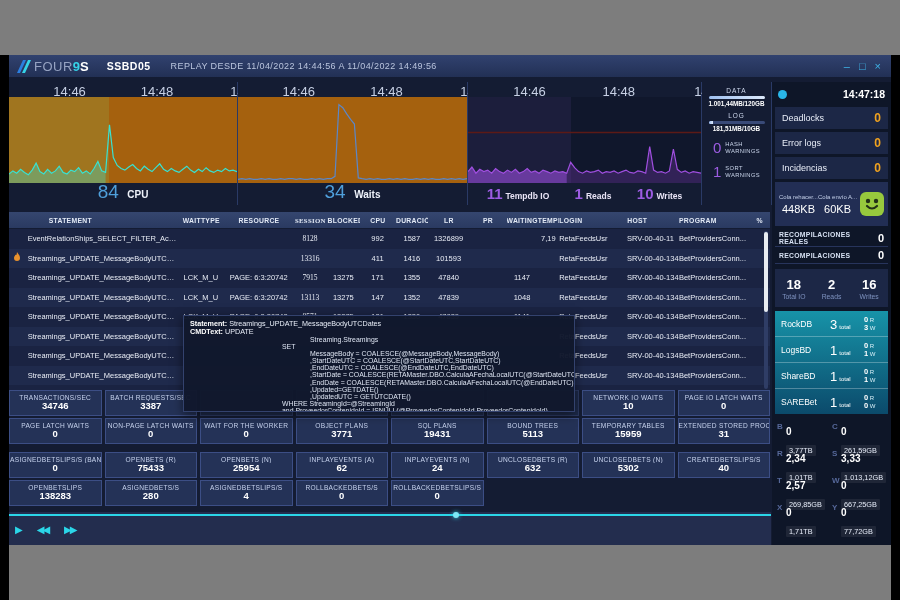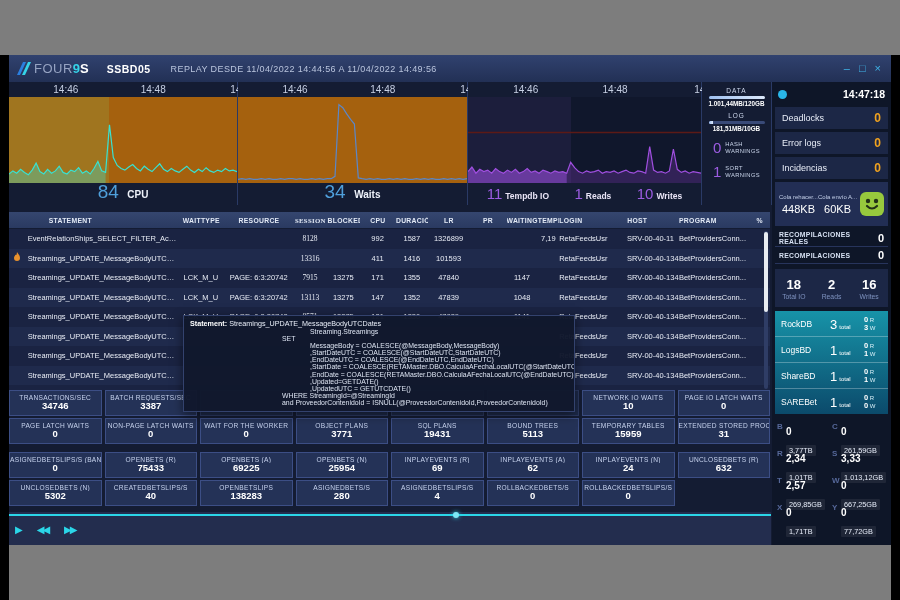--- a/index.html
+++ b/index.html
@@ -2,42 +2,42 @@
 <html><head>
 <meta charset="utf-8">
 <style>
   html,body{margin:0;padding:0;}
   body{width:900px;height:600px;background:#7d7d7d;font-family:"Liberation Sans","DejaVu Sans",sans-serif;position:relative;overflow:hidden;}
   .sideblack{position:absolute;top:55px;bottom:0;width:9px;background:#000;}
   #side-l{left:0;} #side-r{right:0;}
   #win{position:absolute;left:9px;top:55px;width:882px;height:490px;background:#141c33;overflow:hidden;}
 
   
-  #titlebar{position:absolute;left:0;top:0;width:882px;height:27px;background:linear-gradient(180deg,#31426f,#223055);display:flex;align-items:center;}
+  #titlebar{position:absolute;left:0;top:0;width:882px;height:22px;background:linear-gradient(180deg,#31426f,#223055);display:flex;align-items:center;}
   .logo{display:flex;align-items:center;margin-left:8px;}
   .logo svg{margin-right:3px;}
   .logo .f{color:#96a3c2;font-weight:300;font-size:13px;letter-spacing:.5px;}
   .logo .n{color:#35d3e8;font-weight:bold;font-size:13px;}
   .logo .s{color:#fff;font-weight:bold;font-size:13px;}
   .srv{color:#fff;font-weight:bold;font-size:10.5px;margin-left:18px;letter-spacing:.5px;}
   .replay{color:#b9c4dd;font-size:9px;margin-left:20px;letter-spacing:.4px;}
   .wctl{margin-left:auto;margin-right:10px;display:flex;gap:9px;}
   .wctl span{color:#3fb4e8;font-size:11px;line-height:11px;cursor:default;}
 
   
   .chart{position:absolute;top:27px;height:123px;background:#141c33;border-right:1px solid #2a3a66;}
   #chart-0{left:0;width:228px;} #chart-1{left:229px;width:229px;} #chart-2{left:459px;width:233px;}
-  .ticks{position:absolute;top:2px;left:4px;right:0;height:12px;font-size:10px;color:#c7d0e4;}
+  .ticks{position:absolute;top:2px;left:4px;right:0;height:12px;font-size:13px;color:#c7d0e4;}
   .ticks .t1{position:absolute;left:18%;} .ticks .t2{position:absolute;left:57%;} .ticks .tp{position:absolute;left:97%;}
   .plot{position:absolute;top:15px;left:0;}
   .cap{position:absolute;bottom:2px;left:0;right:0;text-align:center;}
   .cap .big{font-size:19px;font-weight:300;}
   .cap .lab{font-size:10px;color:#eef2fa;font-weight:bold;margin-left:4px;}
   .cap3{display:flex;justify-content:space-around;align-items:baseline;padding:0 6px;}
-  .cap3 .m .big{font-size:15px;font-weight:400;}
+  .cap3 .m .big{font-size:15px;font-weight:700;}
   .cap3 .m .lab{font-size:8.5px;color:#e9e4f6;font-weight:bold;margin-left:3px;}
 
   
   #mini{position:absolute;left:693px;top:27px;width:69px;height:123px;background:#141c33;border-right:1px solid #2a3a66;text-align:center;}
   .gl{font-size:6.5px;color:#cfd9ee;letter-spacing:1px;margin-top:5px;}
   .gbar{width:56px;height:3px;background:#394a78;margin:2px auto 1px;border-radius:2px;overflow:hidden;}
   .gbar i{display:block;height:3px;background:linear-gradient(90deg,#9fc0f0,#dce9fb);}
   .gval{font-size:6.3px;color:#fff;font-weight:bold;}
   .warnrow{display:flex;align-items:center;justify-content:center;margin-top:7px;}
   .warnrow .wn{font-size:15px;color:#9c5ce2;font-weight:300;margin-right:4px;}
@@ -588,32 +588,24 @@
   <div class="tilegrid" id="tiles-b">
       <div class="tile">
         <div class="tl">ASIGNEDBETSLIPS/S (BANA...</div>
         <div class="tv">0</div>
       </div>
       <div class="tile">
         <div class="tl">OPENBETS (R)</div>
         <div class="tv">75433</div>
       </div>
       <div class="tile">
-        <div class="tl">OPENBETS (A)</div>
-        <div class="tv">69225</div>
-      </div>
-      <div class="tile">
         <div class="tl">OPENBETS (N)</div>
         <div class="tv">25954</div>
       </div>
       <div class="tile">
-        <div class="tl">INPLAYEVENTS (R)</div>
-        <div class="tv">69</div>
-      </div>
-      <div class="tile">
         <div class="tl">INPLAYEVENTS (A)</div>
         <div class="tv">62</div>
       </div>
       <div class="tile">
         <div class="tl">INPLAYEVENTS (N)</div>
         <div class="tv">24</div>
       </div>
       <div class="tile">
         <div class="tl">UNCLOSEDBETS (R)</div>
         <div class="tv">632</div>
@@ -643,20 +635,21 @@
         <div class="tv">0</div>
       </div>
       <div class="tile">
         <div class="tl">ROLLBACKEDBETSLIPS/S</div>
         <div class="tv">0</div>
       </div>
     </div>
 
   <div id="tooltip">
     <div class="hl"><b>Statement:</b> <span>Streamings_UPDATE_MessageBodyUTCDates</span></div>
+    <div class="hl"><b>CMDText:</b> <span>UPDATE</span></div>
     <div id="sql-lines">
         <div class="sqlline i2">Streaming.Streamings</div>
         <div class="sqlline i1">SET</div>
         <div class="sqlline i2">MessageBody = COALESCE(@MessageBody,MessageBody)</div>
         <div class="sqlline i2">,StartDateUTC = COALESCE(@StartDateUTC,StartDateUTC)</div>
         <div class="sqlline i2">,EndDateUTC = COALESCE(@EndDateUTC,EndDateUTC)</div>
         <div class="sqlline i2">,StartDate = COALESCE(RETAMaster.DBO.CalculaAFechaLocalUTC(@StartDateUTC),StartDate)</div>
         <div class="sqlline i2">,EndDate = COALESCE(RETAMaster.DBO.CalculaAFechaLocalUTC(@EndDateUTC),EndDate)</div>
         <div class="sqlline i2">,Updated=GETDATE()</div>
         <div class="sqlline i2">,UpdatedUTC = GETUTCDATE()</div>

